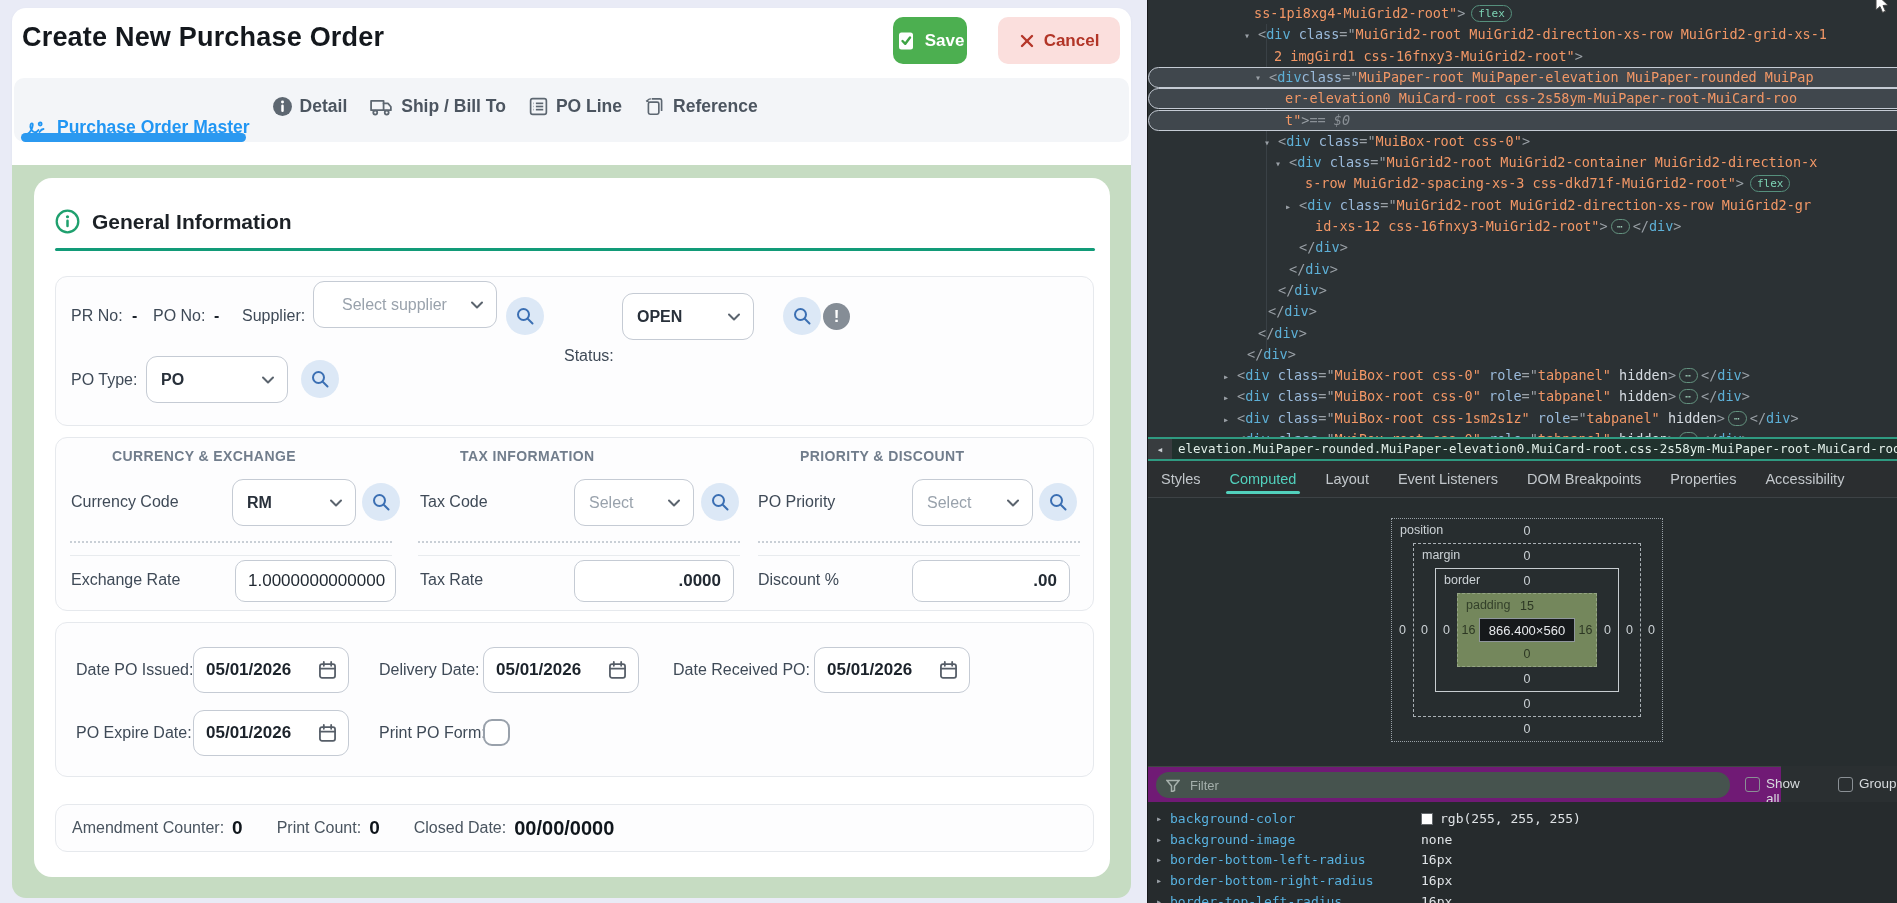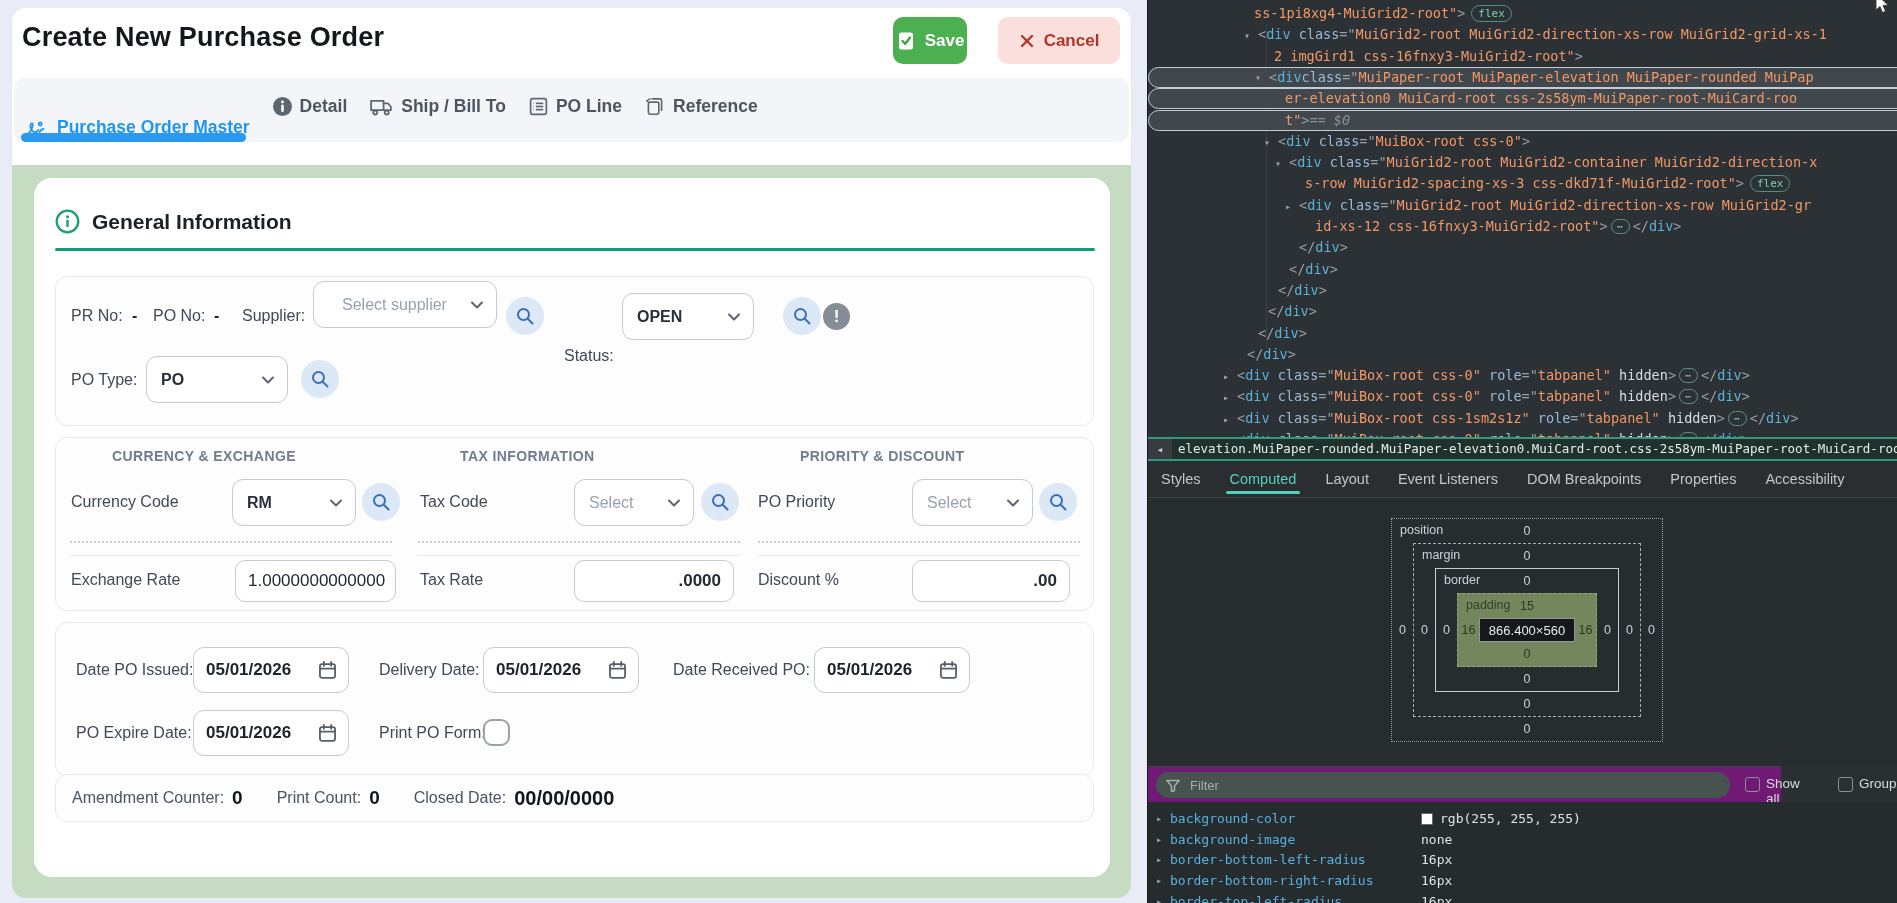--- a/index.html
+++ b/index.html
@@ -20,21 +20,21 @@
   .tab-indicator{position:absolute;left:21px;top:133px;width:225px;height:9px;border-radius:4.5px;background:#2b99f0;}
   .content-band{position:absolute;left:12px;top:165px;width:1119px;height:733px;background:#c6dcc2;border-radius:0 0 14px 14px;}
   .card{position:absolute;left:34px;top:178px;width:1076px;height:699px;background:#fff;border-radius:18px;}
   .ginfo-icon{position:absolute;left:55px;top:209px;}
   .ginfo-title{position:absolute;left:92px;top:210px;font-size:21px;font-weight:700;color:#1c2126;}
   .ginfo-rule{position:absolute;left:55px;top:248px;width:1040px;height:3px;background:#129b78;border-radius:2px;}
   .fgroup{position:absolute;background:#fdfdfe;border:1px solid #e6e9ed;border-radius:12px;}
   #group-identification{left:55px;top:276px;width:1037px;height:148px;}
   #group-money{left:55px;top:437px;width:1037px;height:172px;}
   #group-dates{left:55px;top:622px;width:1037px;height:153px;}
-  #group-counters{left:55px;top:774px;width:1037px;height:46px;}
+  #group-counters{left:55px;top:804px;width:1037px;height:46px;}
   .abs{position:absolute;}
   .flabel{font-size:16px;color:#3f4a57;white-space:nowrap;}
   .fdash{font-size:16px;font-weight:700;color:#1d242c;}
   .sel{position:absolute;height:47px;background:#fff;border:1px solid #c5cbd4;border-radius:11px;display:flex;align-items:center;padding:0 36px 0 14px;box-sizing:border-box;cursor:pointer;}
   .sel .chev{position:absolute;right:12px;top:50%;transform:translateY(-50%);display:flex;}
   .selval{font-size:16px;font-weight:600;color:#28303a;white-space:nowrap;}
   .selph{font-size:16px;color:#99a2ac;white-space:nowrap;}
   .searchbtn{position:absolute;width:38px;height:38px;border-radius:50%;background:#dce8f6;display:flex;align-items:center;justify-content:center;cursor:pointer;}
   .exclam{position:absolute;width:27px;height:27px;border-radius:50%;background:#858d96;color:#fff;font-weight:700;font-size:17px;display:flex;align-items:center;justify-content:center;}
   .colhead{font-size:14px;font-weight:700;color:#717d8c;letter-spacing:.4px;white-space:nowrap;margin-left:42px;}

